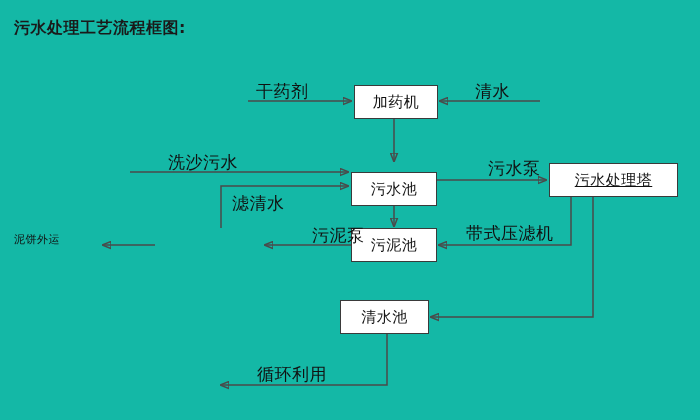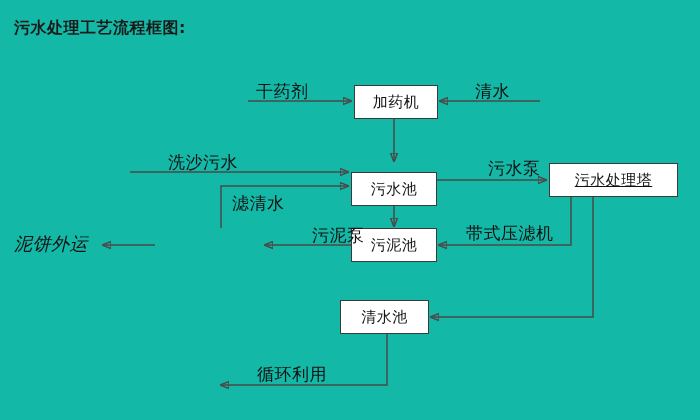--- a/index.html
+++ b/index.html
@@ -40,25 +40,24 @@
   }
   .edge-label {
     position: absolute;
     font-size: 17px;
     color: #111111;
     white-space: nowrap;
     letter-spacing: 0.5px;
   }
   .term-label {
     position: absolute;
-    font-size: 18px;
+    font-size: 11px;
     color: #111111;
     white-space: nowrap;
     letter-spacing: 0.5px;
-    font-style: italic;
   }
   svg.wires {
     position: absolute;
     left: 0;
     top: 0;
     width: 700px;
     height: 420px;
     pointer-events: none;
   }
   svg.wires path, svg.wires line {

